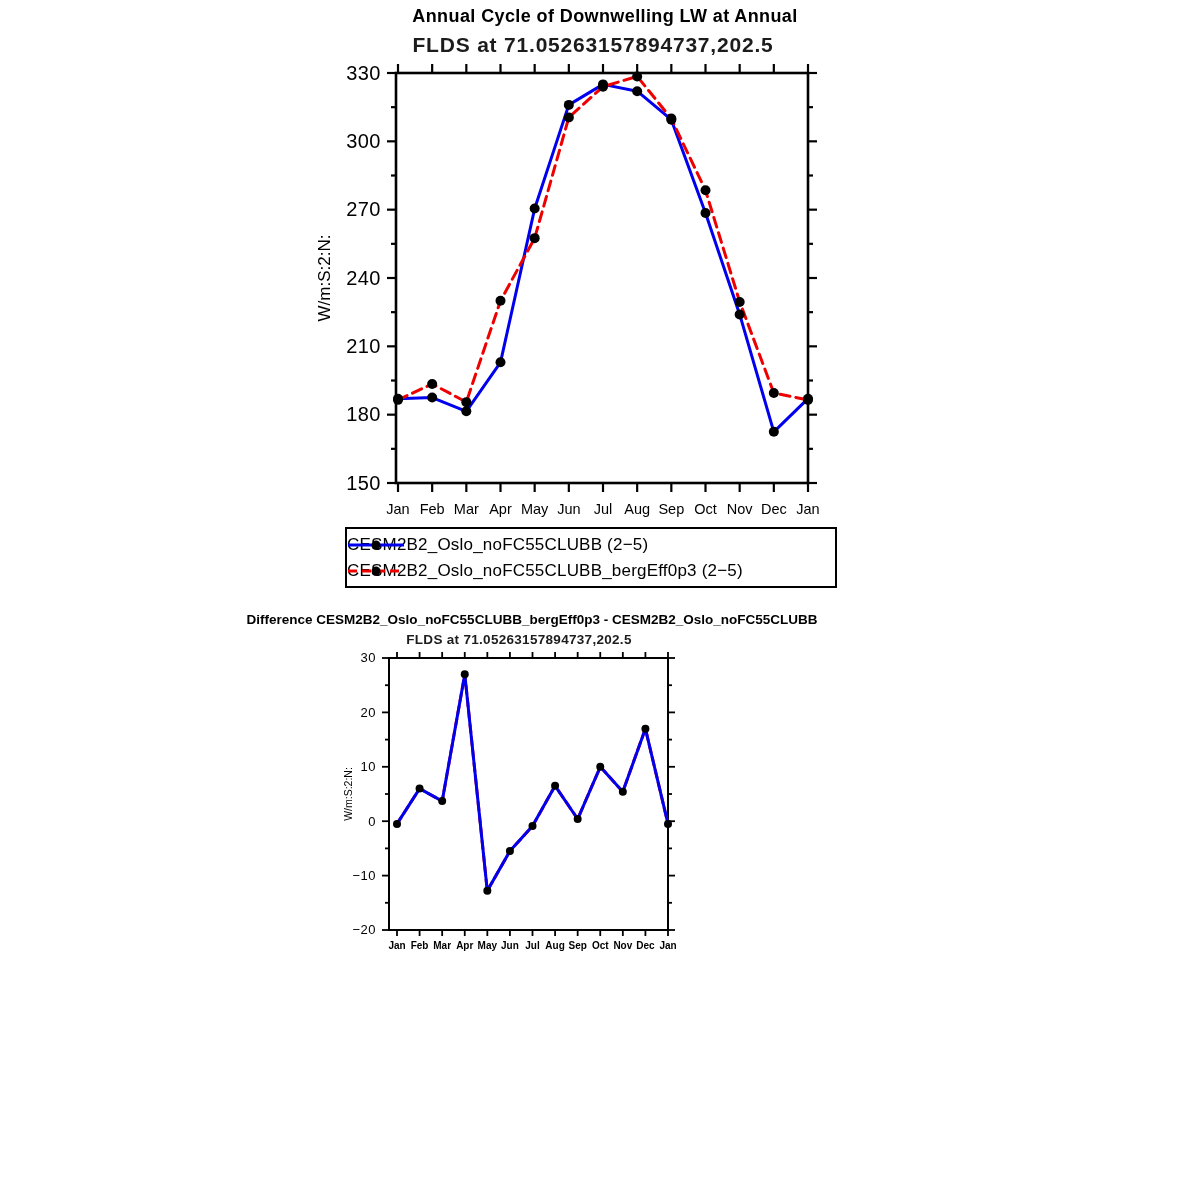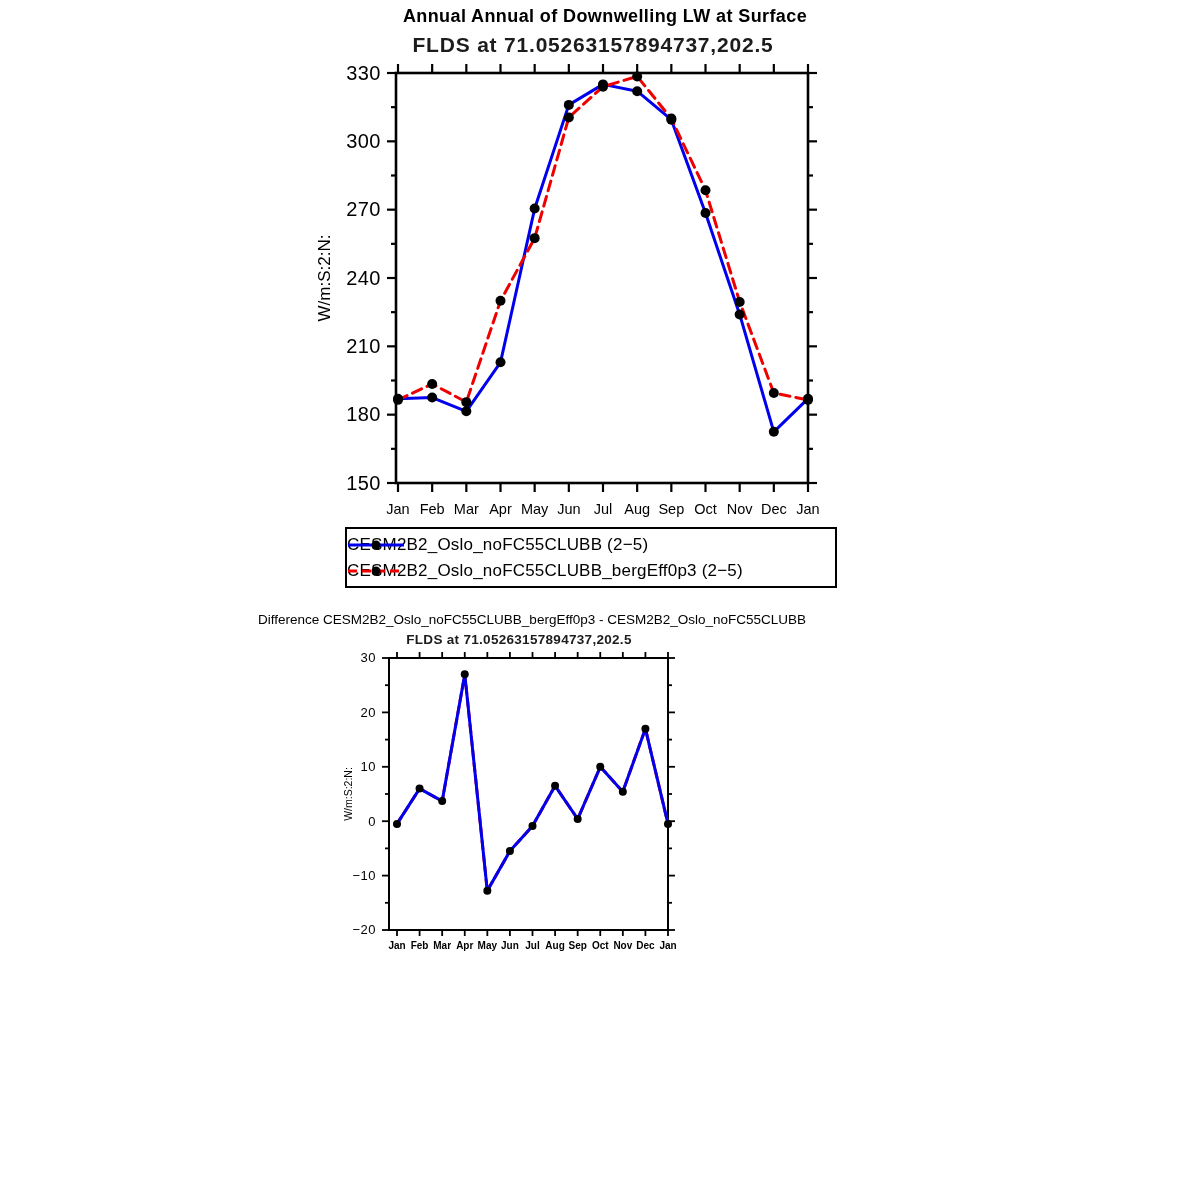--- a/index.html
+++ b/index.html
@@ -2,33 +2,33 @@
 <html><head>
 <meta charset="utf-8">
 <style>
   html,body{margin:0;padding:0;background:#ffffff;}
   body{position:relative;width:1183px;height:1183px;overflow:hidden;
        font-family:"Liberation Sans","DejaVu Sans",sans-serif;color:#000;}
   .abs{position:absolute;}
   .ctitle{text-align:center;white-space:nowrap;font-weight:bold;}
   #c1-title{left:300px;top:6px;width:610px;font-size:18px;font-weight:bold;letter-spacing:0.4px;}
   #c1-subtitle{left:288px;top:33px;width:610px;font-size:21px;color:#1c1c1c;letter-spacing:0.8px;}
-  #c2-title{left:227px;top:612px;width:610px;font-size:13.5px;font-weight:normal;}
+  #c2-title{left:227px;top:612px;width:610px;font-size:13.5px;font-weight:bold;}
   #c2-subtitle{left:214px;top:632px;width:610px;font-size:13.5px;color:#1c1c1c;letter-spacing:0.3px;}
   #legend-box{left:345px;top:527px;width:488px;height:57px;border:2px solid #000;background:#fff;}
   .legend-row{position:absolute;left:0;height:26px;display:flex;align-items:center;}
   #legend-row-1{top:3px;}
   #legend-row-2{top:29px;}
   .legend-label{font-size:17px;letter-spacing:0.2px;white-space:nowrap;}
   svg{position:absolute;left:0;top:0;}
 </style>
 </head>
 <body>
 
-<div class="abs ctitle" id="c1-title">Annual Annual of Downwelling LW at Surface</div>
+<div class="abs ctitle" id="c1-title">Annual Cycle of Downwelling LW at Annual</div>
 <div class="abs ctitle" id="c1-subtitle">FLDS at 71.05263157894737,202.5</div>
 
 <svg id="chart1" width="1183" height="1183" viewBox="0 0 1183 1183" aria-hidden="true">
     <rect x="396" y="73" width="412" height="410" fill="none" stroke="#000000" stroke-width="2.6"></rect>
     <line x1="387" y1="483" x2="396" y2="483" stroke="#000000" stroke-width="2.2"></line>
     <line x1="808" y1="483" x2="817" y2="483" stroke="#000000" stroke-width="2.2"></line>
     <text x="381" y="489.8" text-anchor="end" font-size="20" letter-spacing="0.5" fill="#000">150</text>
     <line x1="391" y1="448.8333333333333" x2="396" y2="448.8333333333333" stroke="#000000" stroke-width="2.2"></line>
     <line x1="808" y1="448.8333333333333" x2="813" y2="448.8333333333333" stroke="#000000" stroke-width="2.2"></line>
     <line x1="387" y1="414.6666666666667" x2="396" y2="414.6666666666667" stroke="#000000" stroke-width="2.2"></line>

